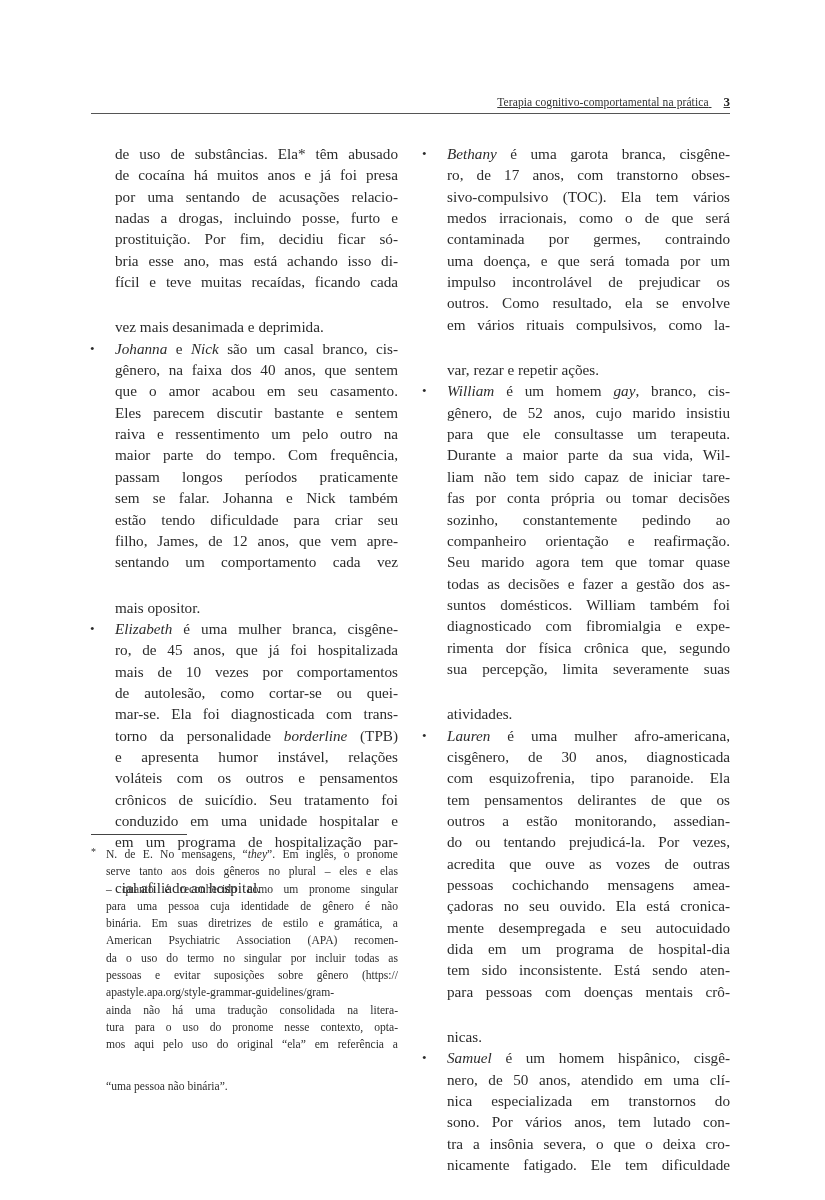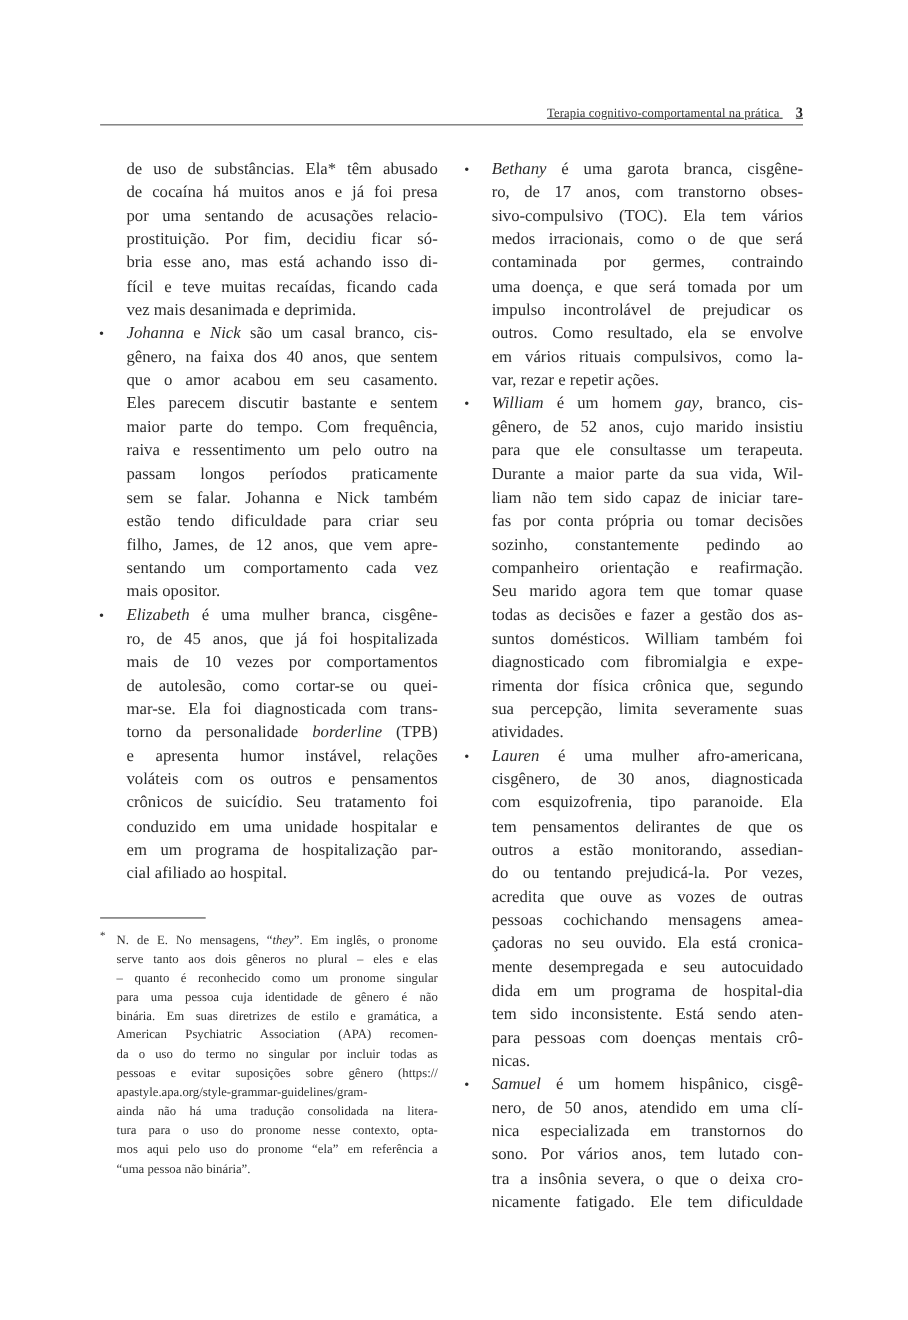--- a/index.html
+++ b/index.html
@@ -26,49 +26,50 @@
     .bullet { position: absolute; left: -25px; top: 0; font-size: 13px; }
     .footnote-rule { position: absolute; left: 91px; top: 834px; width: 96px; border-top: 1px solid #444; }
     .footnote {
       position: absolute; left: 106px; top: 846px; width: 292px;
       font-size: 11.6px; line-height: 17.3px; text-align: justify;
       font-family: "Liberation Serif", "DejaVu Serif", serif; color: #2e2e2e;
     }
     .footnote .mark { position: absolute; left: -15px; top: -3px; font-size: 10px; }
     em { }
     .line { display: block; text-align-last: justify; }
-    .line.last { text-align-last: left; }
+    .line.last { text-align-last: left; margin-top: 24px; }
   </style>
 </head>
 <body>
 
 <div class="running-head">
   <span class="title">Terapia cognitivo-comportamental na prática</span>
   <span class="pageno">3</span>
 </div>
 
 <div class="col left">
   <p>
     <span class="line">de uso de substâncias. Ela* têm abusado</span>
     <span class="line">de cocaína há muitos anos e já foi presa</span>
     <span class="line">por uma sentando de acusações relacio-</span>
+    <span class="line">nadas a drogas, incluindo posse, furto e</span>
     <span class="line">prostituição. Por fim, decidiu ficar só-</span>
     <span class="line">bria esse ano, mas está achando isso di-</span>
     <span class="line">fícil e teve muitas recaídas, ficando cada</span>
     <span class="line last">vez mais desanimada e deprimida.</span>
   </p>
 
   <div class="item">
     <span class="bullet">•</span>
     <span class="line"><em>Johanna</em><span> e </span><em>Nick</em><span> são um casal branco, cis-</span></span>
     <span class="line">gênero, na faixa dos 40 anos, que sentem</span>
     <span class="line">que o amor acabou em seu casamento.</span>
     <span class="line">Eles parecem discutir bastante e sentem</span>
+    <span class="line">raiva e ressentimento um pelo outro na</span>
     <span class="line">maior parte do tempo. Com frequência,</span>
-    <span class="line">raiva e ressentimento um pelo outro na</span>
     <span class="line">passam longos períodos praticamente</span>
     <span class="line">sem se falar. Johanna e Nick também</span>
     <span class="line">estão tendo dificuldade para criar seu</span>
     <span class="line">filho, James, de 12 anos, que vem apre-</span>
     <span class="line">sentando um comportamento cada vez</span>
     <span class="line last">mais opositor.</span>
   </div>
 
   <div class="item">
     <span class="bullet">•</span>
@@ -95,21 +96,21 @@
   <span class="line">serve tanto aos dois gêneros no plural – eles e elas</span>
   <span class="line">– quanto é reconhecido como um pronome singular</span>
   <span class="line">para uma pessoa cuja identidade de gênero é não</span>
   <span class="line">binária. Em suas diretrizes de estilo e gramática, a</span>
   <span class="line">American Psychiatric Association (APA) recomen-</span>
   <span class="line">da o uso do termo no singular por incluir todas as</span>
   <span class="line">pessoas e evitar suposições sobre gênero (https://</span>
   <span class="line">apastyle.apa.org/style-grammar-guidelines/gram-</span>
   <span class="line">ainda não há uma tradução consolidada na litera-</span>
   <span class="line">tura para o uso do pronome nesse contexto, opta-</span>
-  <span class="line">mos aqui pelo uso do pronome “ela” em referência a</span>
+  <span class="line">mos aqui pelo uso do original “ela” em referência a</span>
   <span class="line last">“uma pessoa não binária”.</span>
 </div>
 
 <div class="col right">
   <div class="item">
     <span class="bullet">•</span>
     <span class="line"><em>Bethany</em><span> é uma garota branca, cisgêne-</span></span>
     <span class="line">ro, de 17 anos, com transtorno obses-</span>
     <span class="line">sivo-compulsivo (TOC). Ela tem vários</span>
     <span class="line">medos irracionais, como o de que será</span>

